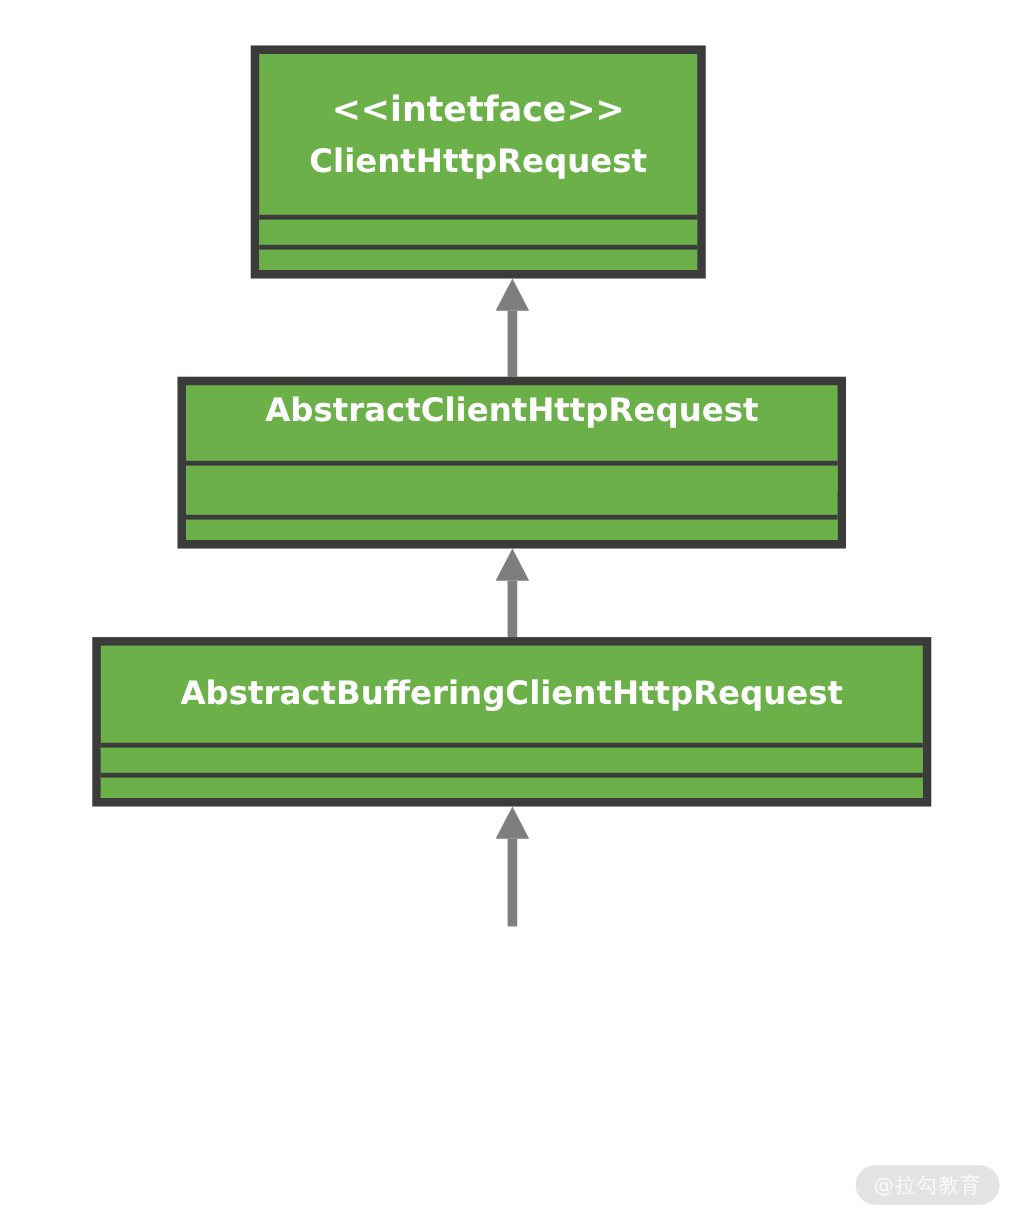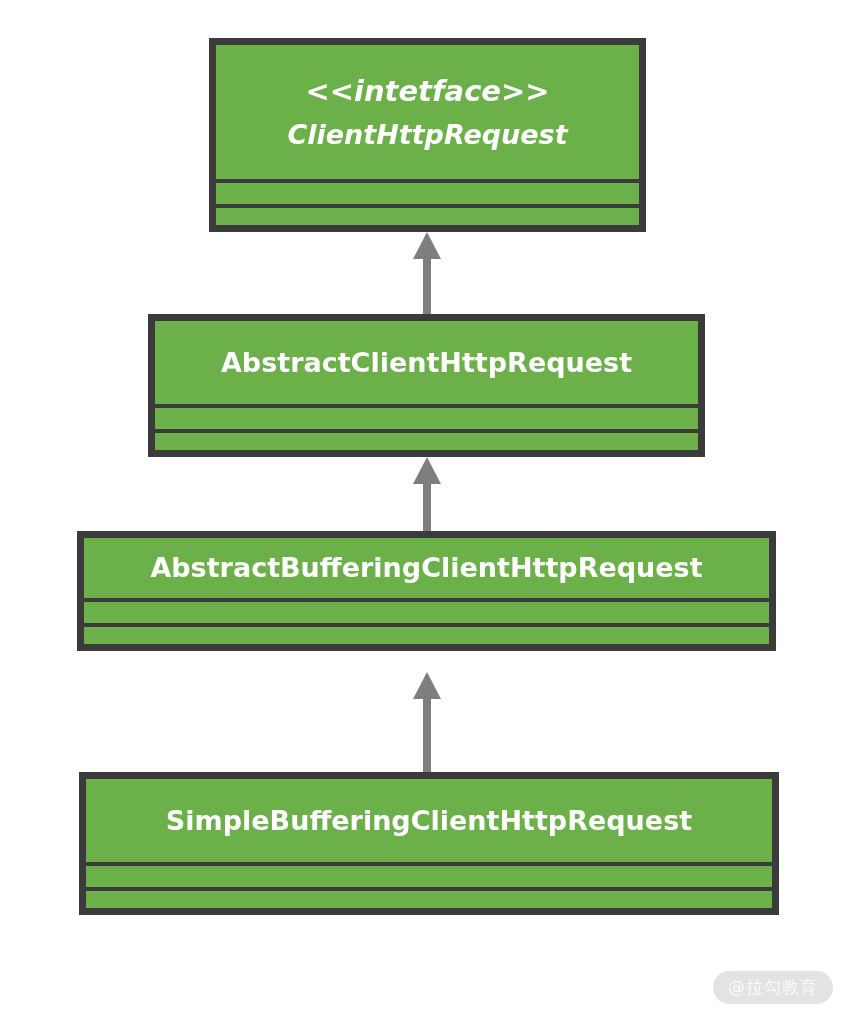--- a/index.html
+++ b/index.html
@@ -83,63 +83,56 @@
     align-items: center;
     justify-content: center;
     letter-spacing: 1px;
   }
 </style>
 </head>
 <body>
 
 <div class="stage">
 
-  <div class="class-box" style="left:209px; top:38px; width:437px; height:194px;font-style:italic;">
+  <div class="class-box" style="left:209px; top:38px; width:379px; height:194px;">
     <div class="box-title">
       <div class="stereotype-line">&lt;&lt;intetface&gt;&gt;</div>
       <div class="name-line">ClientHttpRequest</div>
     </div>
     <div class="compartment comp-attrs"></div>
     <div class="compartment comp-ops"></div>
   </div>
 
   <div class="arrow" style="left:413px; top:232px; height:82px;">
     <div class="arrow-head"></div>
     <div class="arrow-shaft"></div>
   </div>
 
-  <div class="class-box" style="left:148px; top:314px; width:557px; height:143px;">
+  <div class="class-box" style="left:148px; top:314px; width:557px; height:143px;gap:20px;">
     <div class="box-title">
       <div class="name-line">AbstractClientHttpRequest</div>
     </div>
     <div class="compartment comp-attrs"></div>
     <div class="compartment comp-ops"></div>
   </div>
 
   <div class="arrow" style="left:413px; top:457px; height:74px;">
     <div class="arrow-head"></div>
     <div class="arrow-shaft"></div>
   </div>
 
-  <div class="class-box" style="left:77px; top:531px; width:699px; height:120px;">
+  <div class="class-box" style="left:77px; top:531px; width:699px; height:141px;">
     <div class="box-title">
       <div class="name-line">AbstractBufferingClientHttpRequest</div>
     </div>
     <div class="compartment comp-attrs"></div>
     <div class="compartment comp-ops"></div>
   </div>
 
   <div class="arrow" style="left:413px; top:672px; height:100px;">
     <div class="arrow-head"></div>
     <div class="arrow-shaft"></div>
   </div>
 
-  <div class="class-box" style="left:79px; top:772px; width:700px; height:143px;">
-    <div class="box-title">
-      <div class="name-line">SimpleBufferingClientHttpRequest</div>
-    </div>
-    <div class="compartment comp-attrs"></div>
-    <div class="compartment comp-ops"></div>
-  </div>
 
   <div class="watermark">@拉勾教育</div>
 
 </div>
 
 </body></html>

